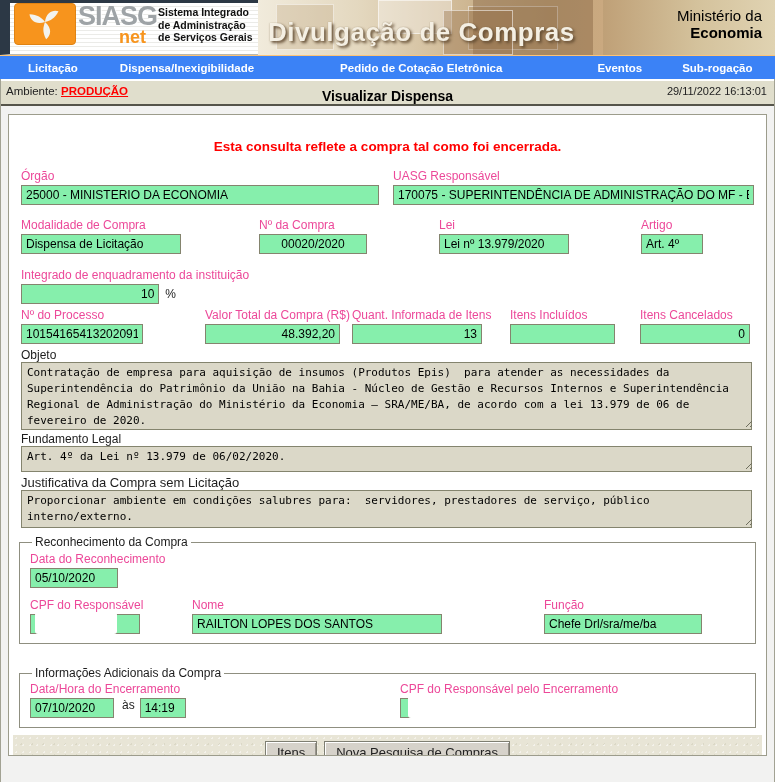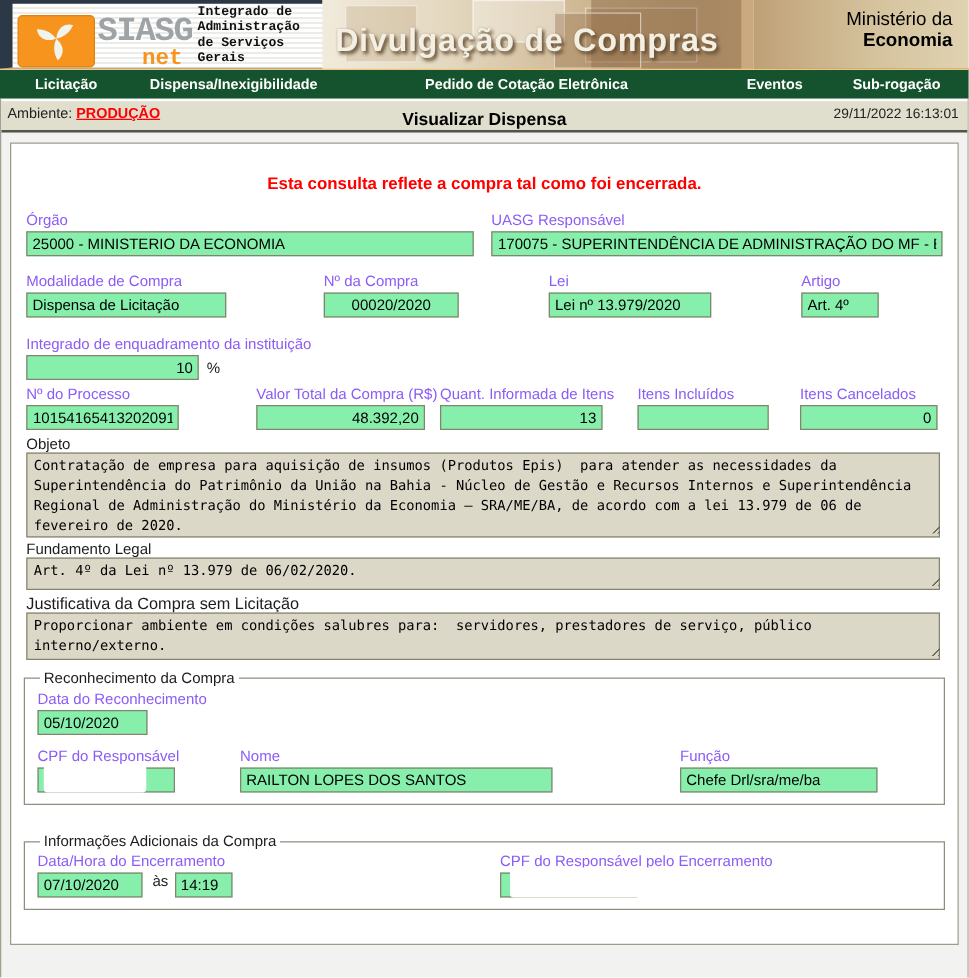--- a/index.html
+++ b/index.html
@@ -11,23 +11,22 @@
     overflow: hidden;
   }
 
   
   .header { display: flex; height: 55px; flex-shrink: 0; }
   .header-left {
     width: 258px; flex-shrink: 0;
     border-left: 10px solid #2c3845;
     border-top: 3px solid #2c3845;
     background: repeating-linear-gradient(180deg,#ffffff 0 3px,#ebebe8 3px 4px);
-    display: flex; align-items: flex-end; padding-left: 4px;
+    display: flex; align-items: flex-start; padding-left: 4px;
     border-bottom: 1px solid #b9b9b1;
-    font-family: Liberation Mono, monospace;
   }
   .logo-box {
     width: 62px; height: 42px; background: #f7941d;
     border: 1px solid #e08313; border-radius: 4px;
     display: flex; align-items: center; justify-content: center;
     flex-shrink: 0;
   }
   .logo-text-col { display: flex; flex-direction: column; margin-left: 2px; width: 74px; flex-shrink: 0;}
   .logo-siasg {
     font-size: 27px; font-weight: bold; color: #9ea3a6;
@@ -63,21 +62,21 @@
   .header-right {
     width: 172px; flex-shrink: 0;
     background: linear-gradient(90deg,#bfa077 0%,#d4c29c 55%,#e0d3b2 100%);
     text-align: right; padding: 7px 13px 0 0; color: #000;
   }
   .ministry-l1 { font-size: 15px; line-height: 1.15; }
   .ministry-l2 { font-size: 15px; font-weight: bold; line-height: 1.15; }
 
   
   .nav {
-    height: 24px; background: #14532d; flex-shrink: 0;
+    height: 24px; background: #3b82f6; flex-shrink: 0;
     display: flex; align-items: center;
     border-top: 1px solid #fdc477;
   }
   .nav-item {
     color: #ffffff; font-size: 11.5px; font-weight: bold;
     cursor: pointer; white-space: nowrap;
   }
 
   
   .page-frame {
@@ -85,21 +84,21 @@
     border-left: 1px solid #a2a293; border-right: 1px solid #a2a293;
     display: flex; flex-direction: column; overflow: hidden;
   }
 
   
   .statusbar {
     height: 27px; background: #e0decc; flex-shrink: 0;
     border-top: 2px solid #ffffff;
     border-bottom: 2px solid #55544a;
     position: relative;
-    display: flex; align-items: flex-start;
+    display: flex; align-items: center;
   }
   .ambiente { position: absolute; left: 5px; top: 4px; font-size: 11.5px; color: #222; }
   .ambiente a { color: #ff0000; font-weight: bold; text-decoration: underline; cursor: pointer; }
   .page-title {
     width: 100%; text-align: center; font-size: 14px; font-weight: bold;
     color: #000; padding-top: 6px;
   }
   .datetime { position: absolute; right: 7px; top: 4px; font-size: 11px; color: #222; }
 
   
@@ -109,21 +108,21 @@
     border: 1px solid #9c9c8c;
     height: 642px; flex-shrink: 0;
     overflow: hidden;
   }
   .notice {
     margin-top: 24px; text-align: center;
     color: #ff0000; font-weight: bold; font-size: 13.5px;
   }
   .row { display: flex; padding: 0 12px; align-items: flex-start; }
   .field label, .field .lbl {
-    display: block; font-size: 12px; color: #8b5cf6;
+    display: block; font-size: 12px; color: #ec4899;
     margin-bottom: 2px; white-space: nowrap;
   }
   .field input, .tfield {
     height: 20px; font-size: 12px; color: #000;
     background: #86efac; border: 1px solid #84846e;
     padding: 0 4px; font-family: "Liberation Sans", sans-serif;
     width: 100%;
   }
   .ta-r input { text-align: right; }
   .ta-c input { text-align: center; }
@@ -353,15 +352,19 @@
         <div class="field" style="margin-left:30px; width:260px">
           <label>CPF do Responsável pelo Encerramento</label>
           <div class="redact-wrap" style="width:110px">
             <input readonly="" value="" style="">
             <div class="redact redact-2"></div>
           </div>
         </div>
       </div>
     </fieldset>
 
+    <div class="btn-bar">
+      <button class="btn">Itens</button>
+      <button class="btn">Nova Pesquisa de Compras</button>
+    </div>
 
   </div>
 </div>
 
 </body></html>

